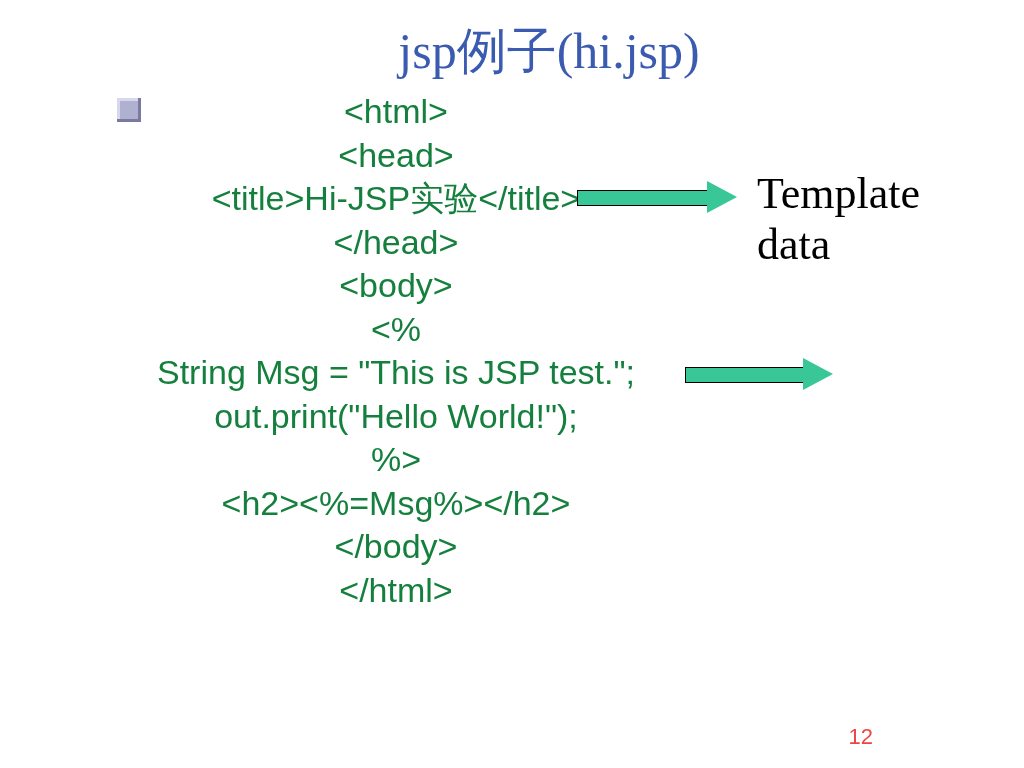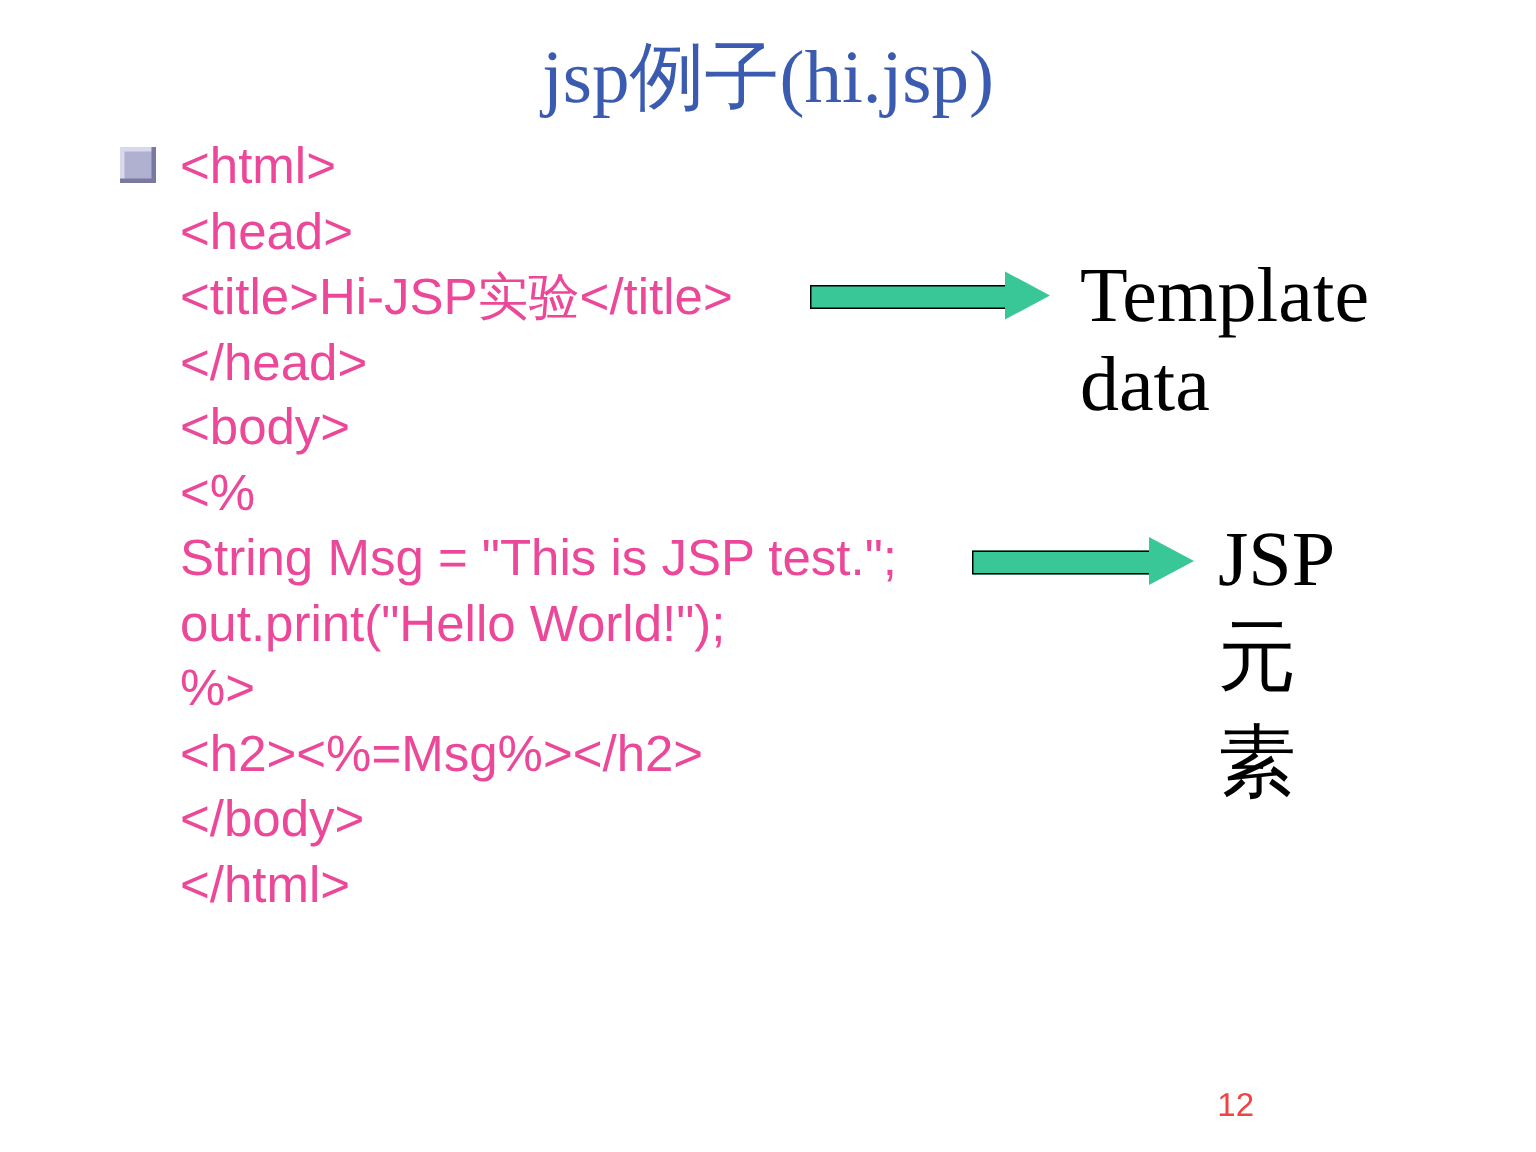--- a/index.html
+++ b/index.html
@@ -9,20 +9,21 @@
     height: 768px;
     background: #ffffff;
     font-family: "Times New Roman", "SimSun", serif;
     overflow: hidden;
     position: relative;
   }
   .slide {
     width: 876px;
     height: 768px;
     position: relative;
+    margin-left: 37px;
   }
   .title {
     position: absolute;
     top: 18px;
     left: 0;
     width: 1024px;
     text-align: center;
     font-size: 50px;
     color: #3b5bb0;
     font-family: "Times New Roman", "SimSun", serif;
@@ -37,23 +38,24 @@
     height: 24px;
     background: #b0b0d0;
     box-shadow: inset -3px -3px 0 #7a7aa0, inset 3px 3px 0 #d8d8ec;
   }
   .code {
     position: absolute;
     top: 90px;
     left: 120px;
     font-family: Arial, "Microsoft YaHei", sans-serif;
     font-size: 34px;
-    color: #ec4899;
+    color: #15803d;
     line-height: 1.28;
     white-space: pre;
+    text-align: center;
   }
   .arrow {
     position: absolute;
     height: 30px;
   }
   .arrow-shaft {
     position: absolute;
     top: 8px;
     height: 14px;
     background: #39c797;
@@ -72,21 +74,21 @@
     position:absolute;
     left:-30px; top:-16px;
     width:0;height:0;
     border-top:16px solid transparent;
     border-bottom:16px solid transparent;
     border-left:30px solid transparent;
   }
   .label {
     position: absolute;
     font-family: "Times New Roman", "SimSun", serif;
-    font-size: 52px;
+    font-size: 44px;
     color: #000;
   }
   .page-number {
     position: absolute;
     right: 40px;
     bottom: 18px;
     font-size: 22px;
     color: #ef4444;
     font-family: Arial, sans-serif;
   }
@@ -118,17 +120,16 @@
   <div class="arrow" style="top:182px; left:540px; width:180px;">
     <div class="arrow-shaft" style="left:0; width:130px;"></div>
     <div class="arrow-head" style="left:130px; top:-1px;"></div>
   </div>
   <div class="label" style="top:168px; left:720px;">Template data</div>
 
   <div class="arrow" style="top:359px; left:648px; width:160px;">
     <div class="arrow-shaft" style="left:0; width:118px;"></div>
     <div class="arrow-head" style="left:118px; top:-1px;"></div>
   </div>
-  <div class="label" style="top:344px; left:812px;">JSP元素</div>
 
   <div class="page-number">12</div>
 
 </div>
 
 </body></html>

